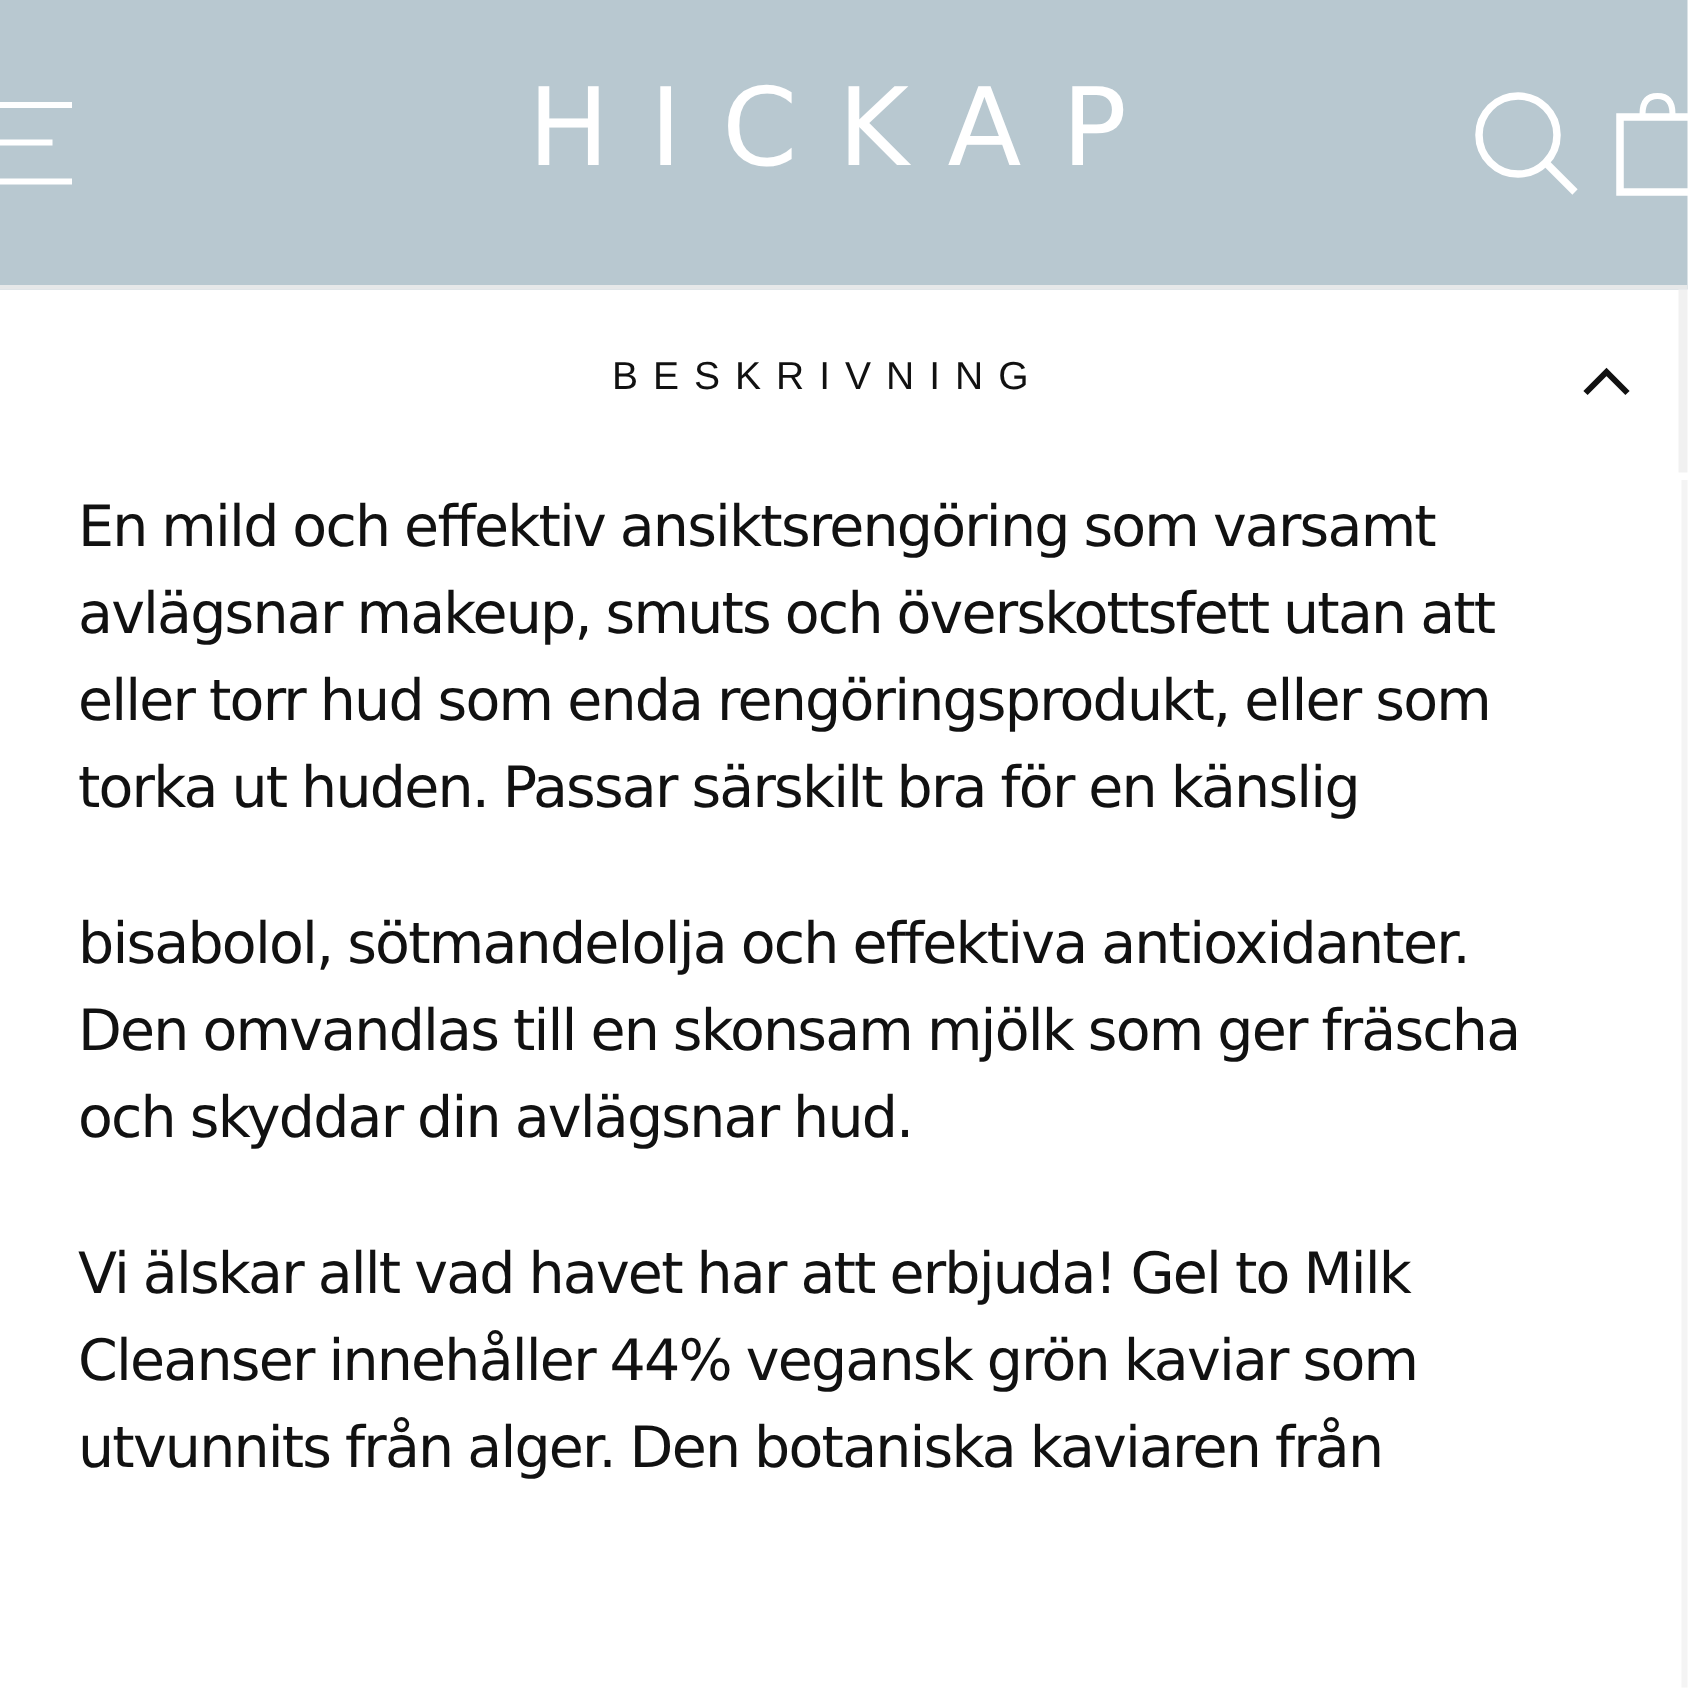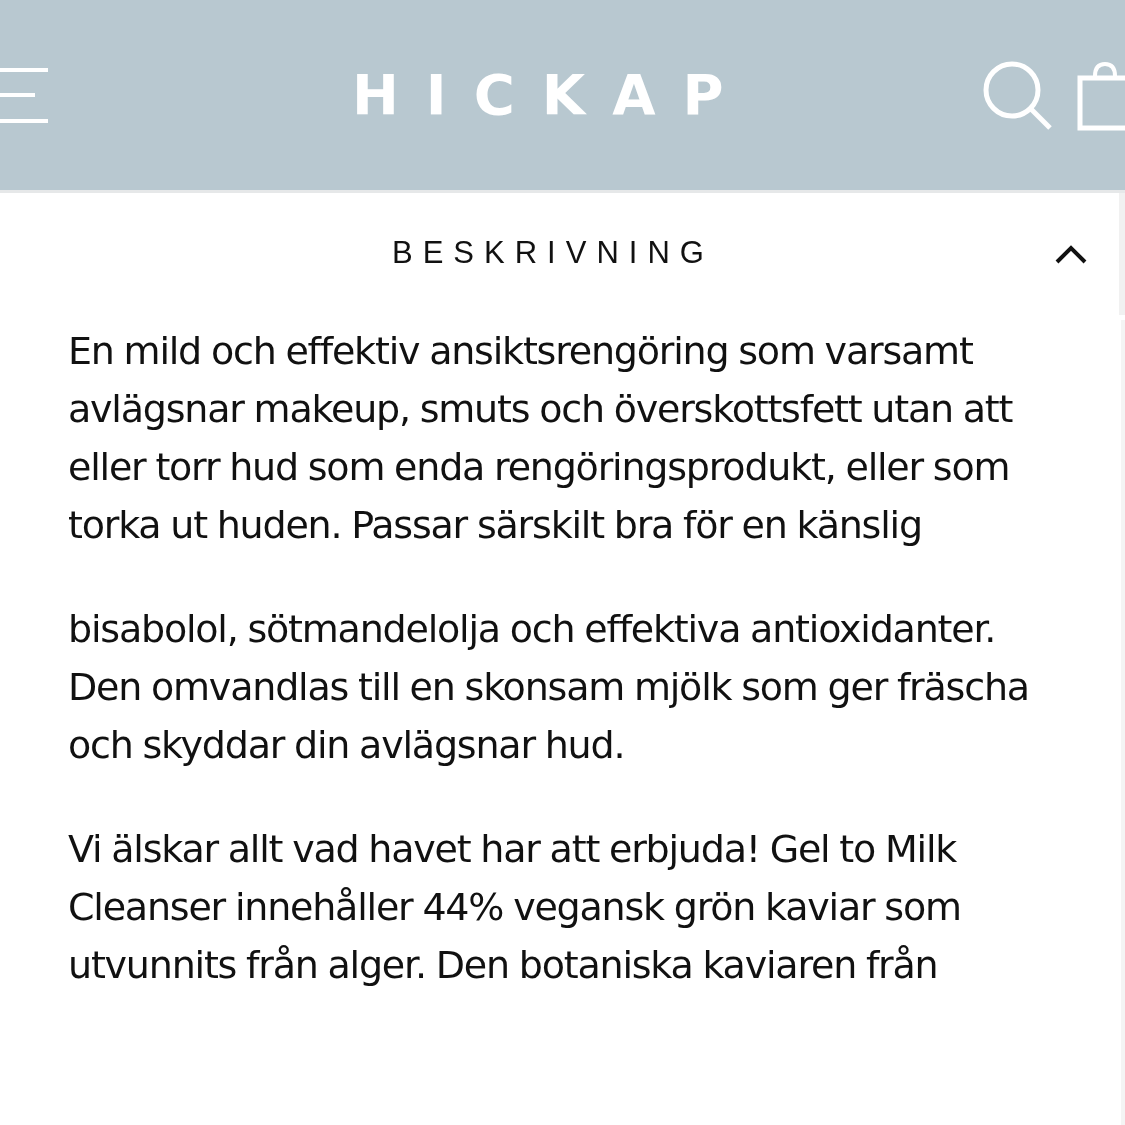--- a/index.html
+++ b/index.html
@@ -31,27 +31,27 @@
       left: 0;
       width: 50px;
       height: 4px;
       background: #ffffff;
     }
     .hamburger span:nth-child(1) { top: 0; }
     .hamburger span:nth-child(2) { top: 25px; width: 37px; }
     .hamburger span:nth-child(3) { top: 51px; }
     .logo {
       position: absolute;
-      left: 352px; top: 50px;
+      left: 352px; top: 40px;
       width: 420px;
       height: 90px;
       color: #ffffff;
       font-family: "DejaVu Sans", sans-serif;
-      font-weight: 700;
-      font-size: 56px;
+      font-weight: 400;
+      font-size: 72px;
       letter-spacing: 27px;
       line-height: 90px;
       white-space: nowrap;
     }
     .icon-search {
       position: absolute;
       left: 982px; top: 60px;
       width: 72px; height: 72px;
       cursor: pointer;
     }
@@ -63,22 +63,22 @@
     }
     .accordion-header {
       position: absolute;
       left: 0; top: 193px;
       width: 1118px;
       height: 125px;
       cursor: pointer;
     }
     .accordion-title {
       position: absolute;
-      left: 392px; top: 42px;
-      font-size: 31px;
+      left: 408px; top: 42px;
+      font-size: 26px;
       letter-spacing: 10px;
       color: #111111;
       font-family: "Liberation Sans", sans-serif;
       font-weight: 400;
       white-space: nowrap;
     }
     .chevron-up {
       position: absolute;
       left: 1054px; top: 50px;
       width: 34px; height: 22px;
@@ -103,21 +103,21 @@
       font-family: "DejaVu Sans", sans-serif;
       font-size: 38px;
       line-height: 58px;
       letter-spacing: -1.2px;
       word-spacing: -1px;
     }
     .description p {
       margin: 0 0 46px 0;
       padding: 0;
     }
-    .line { display: block; white-space: nowrap; margin-left: 16px; }
+    .line { display: block; white-space: nowrap; }
   </style>
 </head>
 <body>
 
 <div class="header">
   <div class="hamburger">
     <span></span>
     <span></span>
     <span></span>
   </div>

